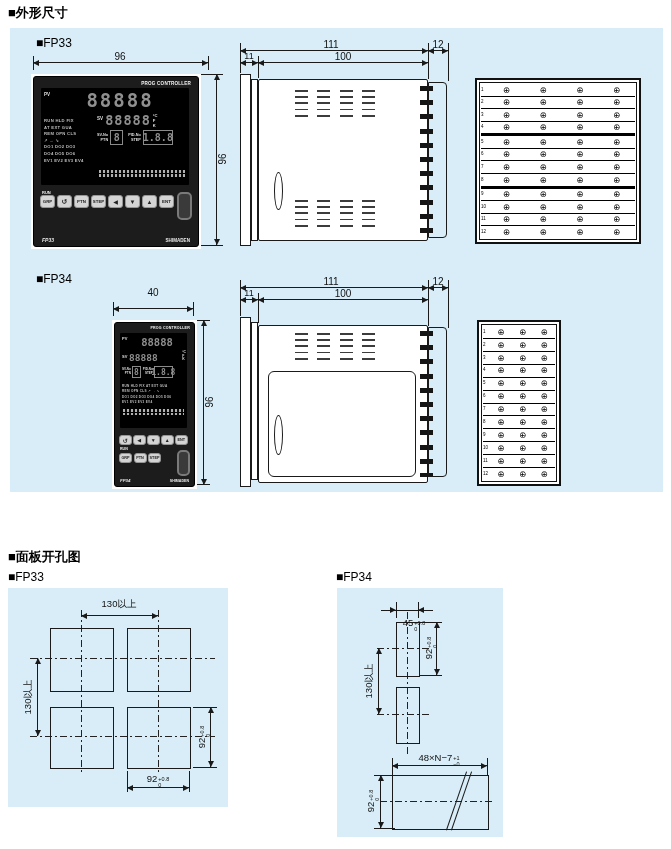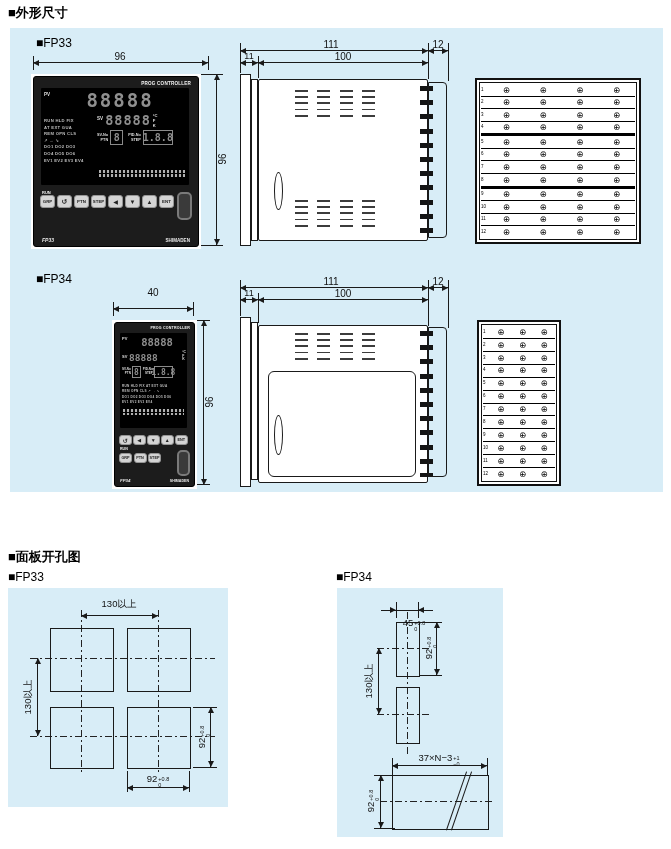--- a/index.html
+++ b/index.html
@@ -472,21 +472,21 @@
             <span>0</span>
           </span></span>
     </div>
     <div class="dimv ar" style="left:41px;top:60px;height:66px;"></div>
     <div class="vtext dimtxt" style="left:32px;top:93px;font-size:9.5px;">130以上</div>
     <div class="sq" style="left:55px;top:187px;width:95px;height:53px;"></div>
     <div class="cl-h" style="left:43px;top:213px;width:115px;"></div>
     <div class="brk" style="left:119px;top:182px;"></div>
     <div class="brk" style="left:124px;top:182px;"></div>
     <div class="htext" style="left:102px;top:169px;">
-      <span class="tol"><span>37×N−3</span><span class="st">
+      <span class="tol"><span>48×N−7</span><span class="st">
             <span>+1</span>
             <span>−0</span>
           </span></span>
     </div>
     <div class="dimh ar" style="left:55px;top:177px;width:95px;"></div>
     <div class="tickv" style="left:55px;top:170px;height:17px;"></div>
     <div class="tickv" style="left:150px;top:170px;height:17px;"></div>
     <div class="dimv ar" style="left:43px;top:187px;height:53px;"></div>
     <div class="tickh" style="left:37px;top:187px;width:21px;"></div>
     <div class="tickh" style="left:37px;top:240px;width:21px;"></div>

